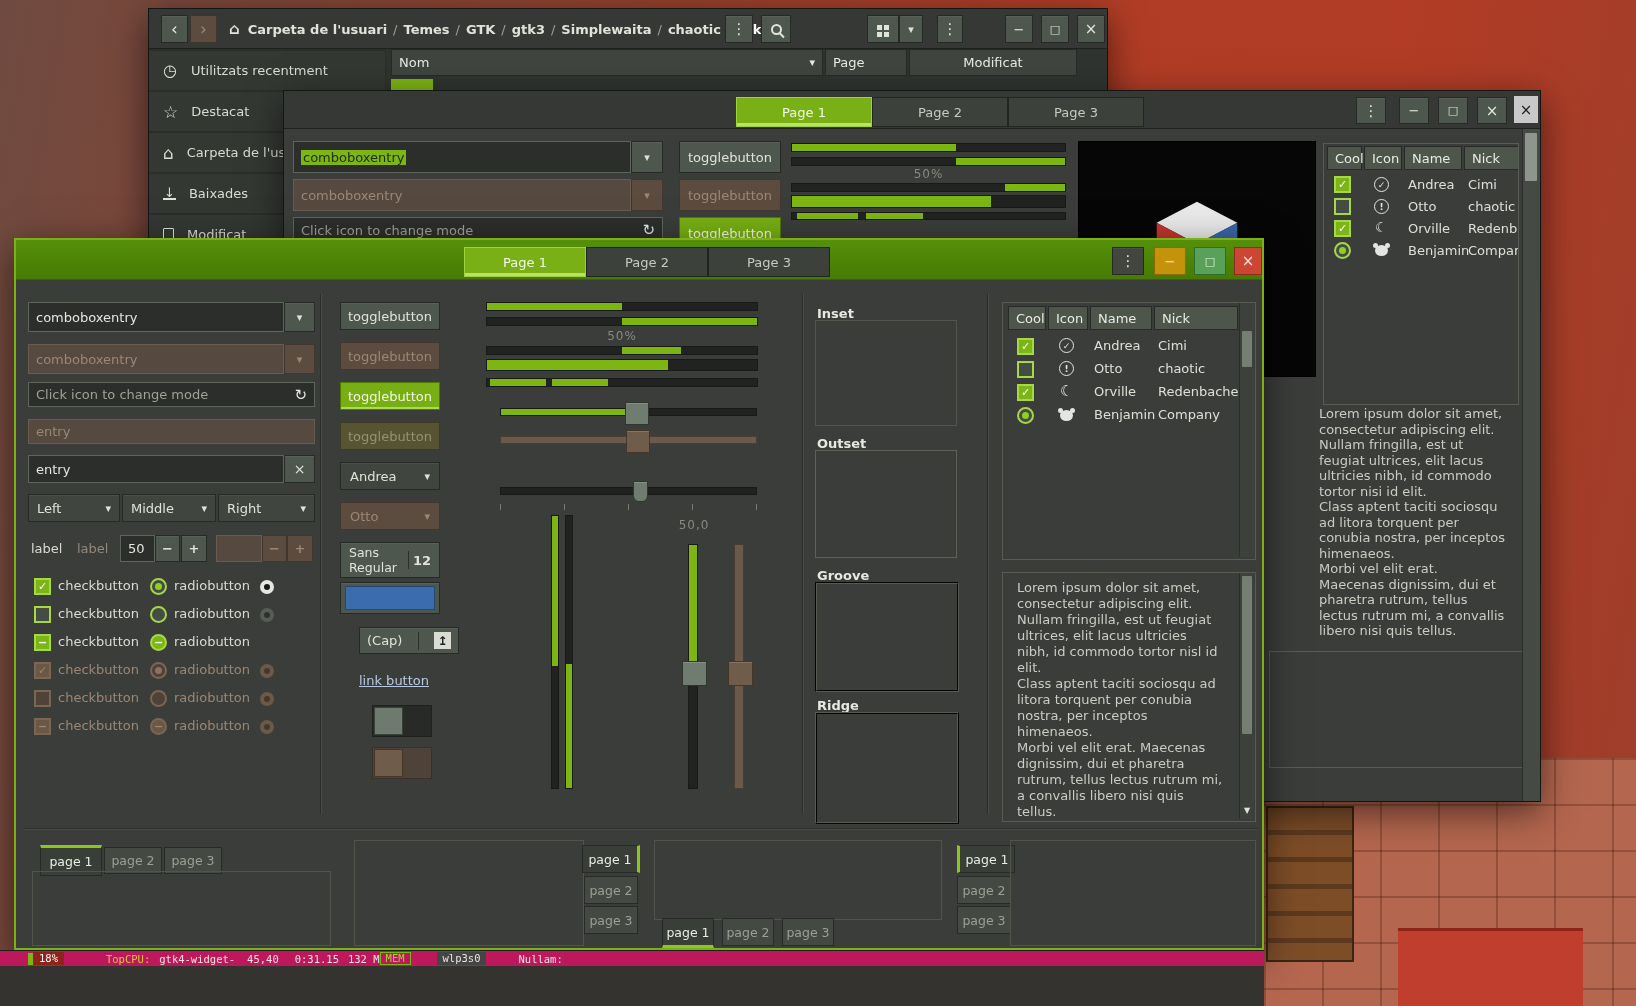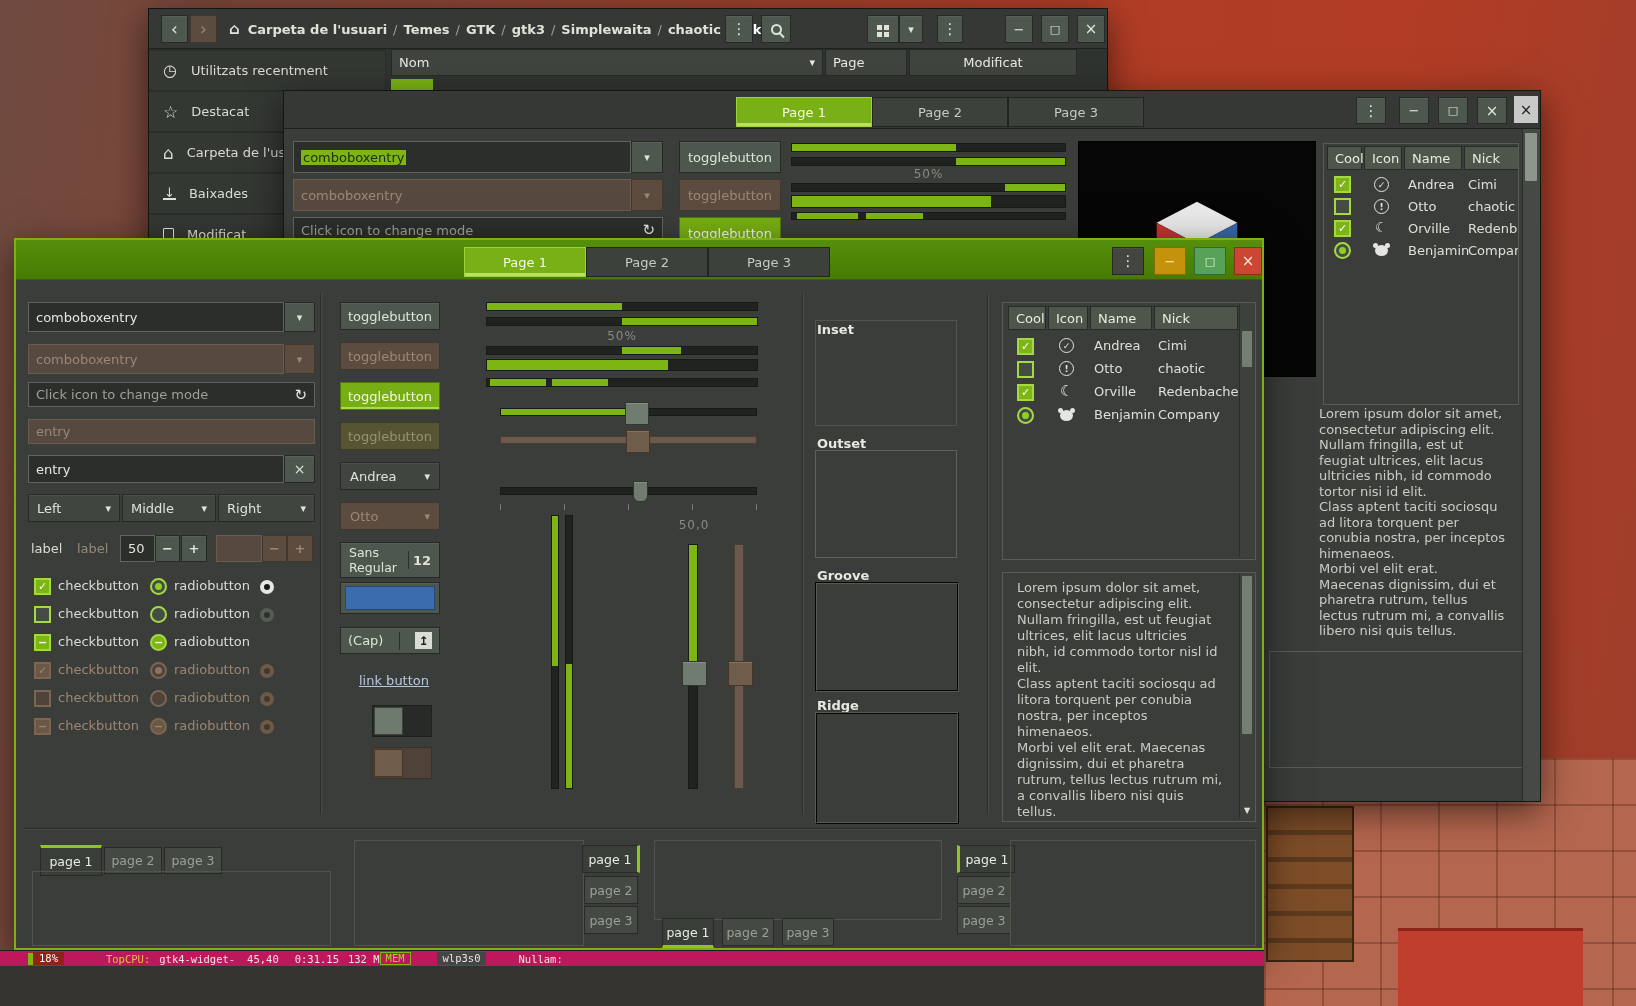--- a/index.html
+++ b/index.html
@@ -458,21 +458,21 @@
     <span style="margin-left:auto;font-size:11px">▾</span>
     </div>
   <div class="w btn" style="left:324px;top:302px;width:100px;height:24px;padding:17px 8px;justify-content:space-between">
     <span style="font-size:12.5px">Sans Regular</span>
     <span style="width:1px;height:18px;background:#2c2f2b;margin:0 4px"></span>
     <span style="font-weight:bold">12</span>
     </div>
   <div class="w btn" style="left:324px;top:342px;width:100px;height:32px">
     <span style="display:block;width:88px;height:22px;background:#3b6cae;border:1px solid #27486f"></span>
     </div>
-  <div class="w btn" style="left:324px;top:387px;width:100px;height:27px;padding:5px 7px;justify-content:space-between">
+  <div class="w btn" style="left:343px;top:387px;width:100px;height:27px;padding:5px 7px;justify-content:space-between">
     <span>(Cap)</span>
     <span style="width:1px;height:18px;background:#2c2f2b"></span>
     <span class="ctr" style="width:17px;height:17px;background:#dcdcd6;color:#222;font-weight:bold;font-size:12px">↥</span>
     </div>
   <div class="w link" style="left:343px;top:433px">link button</div>
   <div class="sw" style="left:356px;top:465px">
       <div class="knob"></div>
     </div>
   <div class="sw dis" style="left:356px;top:507px">
       <div class="knob"></div>
@@ -519,21 +519,21 @@
   <div class="w ctr dimtxt" style="left:648px;top:277px;width:60px;height:15px;font-size:12px;letter-spacing:1px">50,0</div>
   <div class="strough" style="left:672px;top:304px;width:10px;height:245px">
     <div class="sfill" style="left:0;right:0;top:0;height:118px"></div>
     </div>
   <div class="shandle" style="left:666px;top:421px;width:23px;height:23px"></div>
   <div class="strough dis" style="left:718px;top:304px;width:10px;height:245px"></div>
   <div class="shandle dis" style="left:712px;top:421px;width:23px;height:23px"></div>
 
   <div class="sepv" style="left:786px;top:54px;height:520px"></div>
 
-  <div class="flabel" style="left:801px;top:82px">Inset</div>
+  <div class="flabel" style="left:801px;top:66px">Inset</div>
   <div class="frame" style="left:799px;top:80px;width:140px;height:104px;border-color:#51564d;border-style:solid"></div>
   <div class="flabel" style="left:801px;top:196px">Outset</div>
   <div class="frame" style="left:799px;top:210px;width:140px;height:106px;border-color:#5d6258"></div>
   <div class="flabel" style="left:801px;top:328px">Groove</div>
   <div class="frame" style="left:799px;top:342px;width:140px;height:106px;border:2px groove #565b52"></div>
   <div class="flabel" style="left:801px;top:458px">Ridge</div>
   <div class="frame" style="left:799px;top:472px;width:140px;height:108px;border:2px ridge #565b52"></div>
 
   <div class="sepv" style="left:971px;top:54px;height:520px"></div>
 

